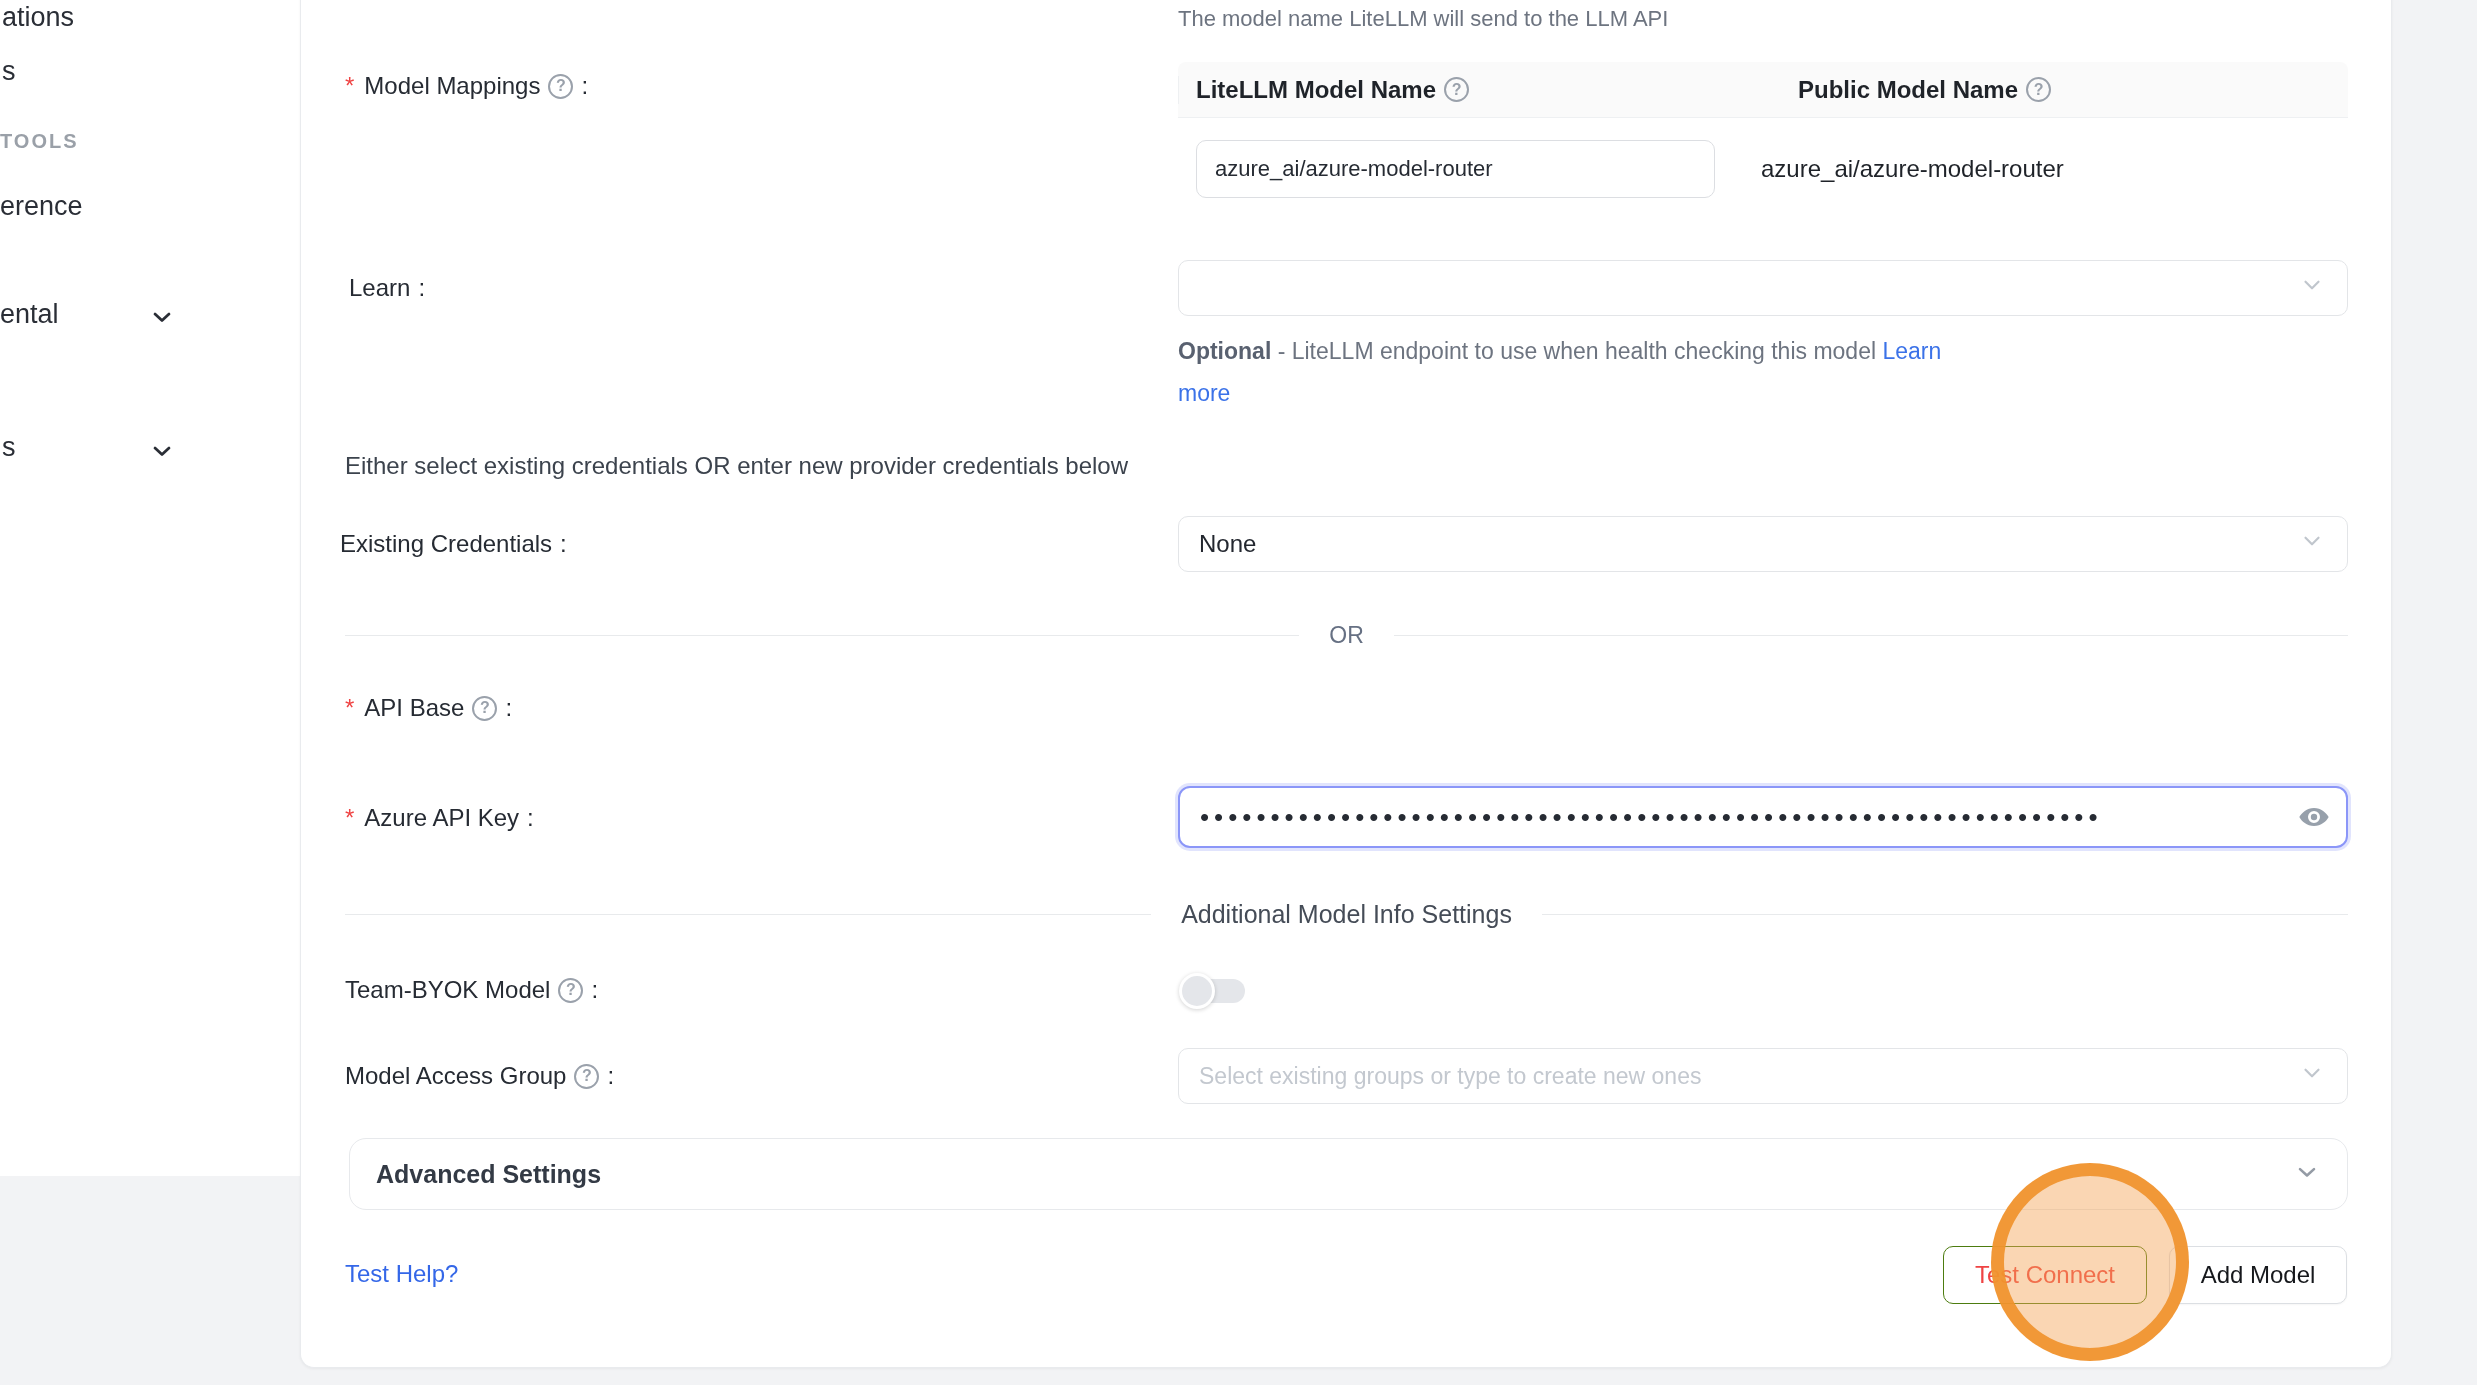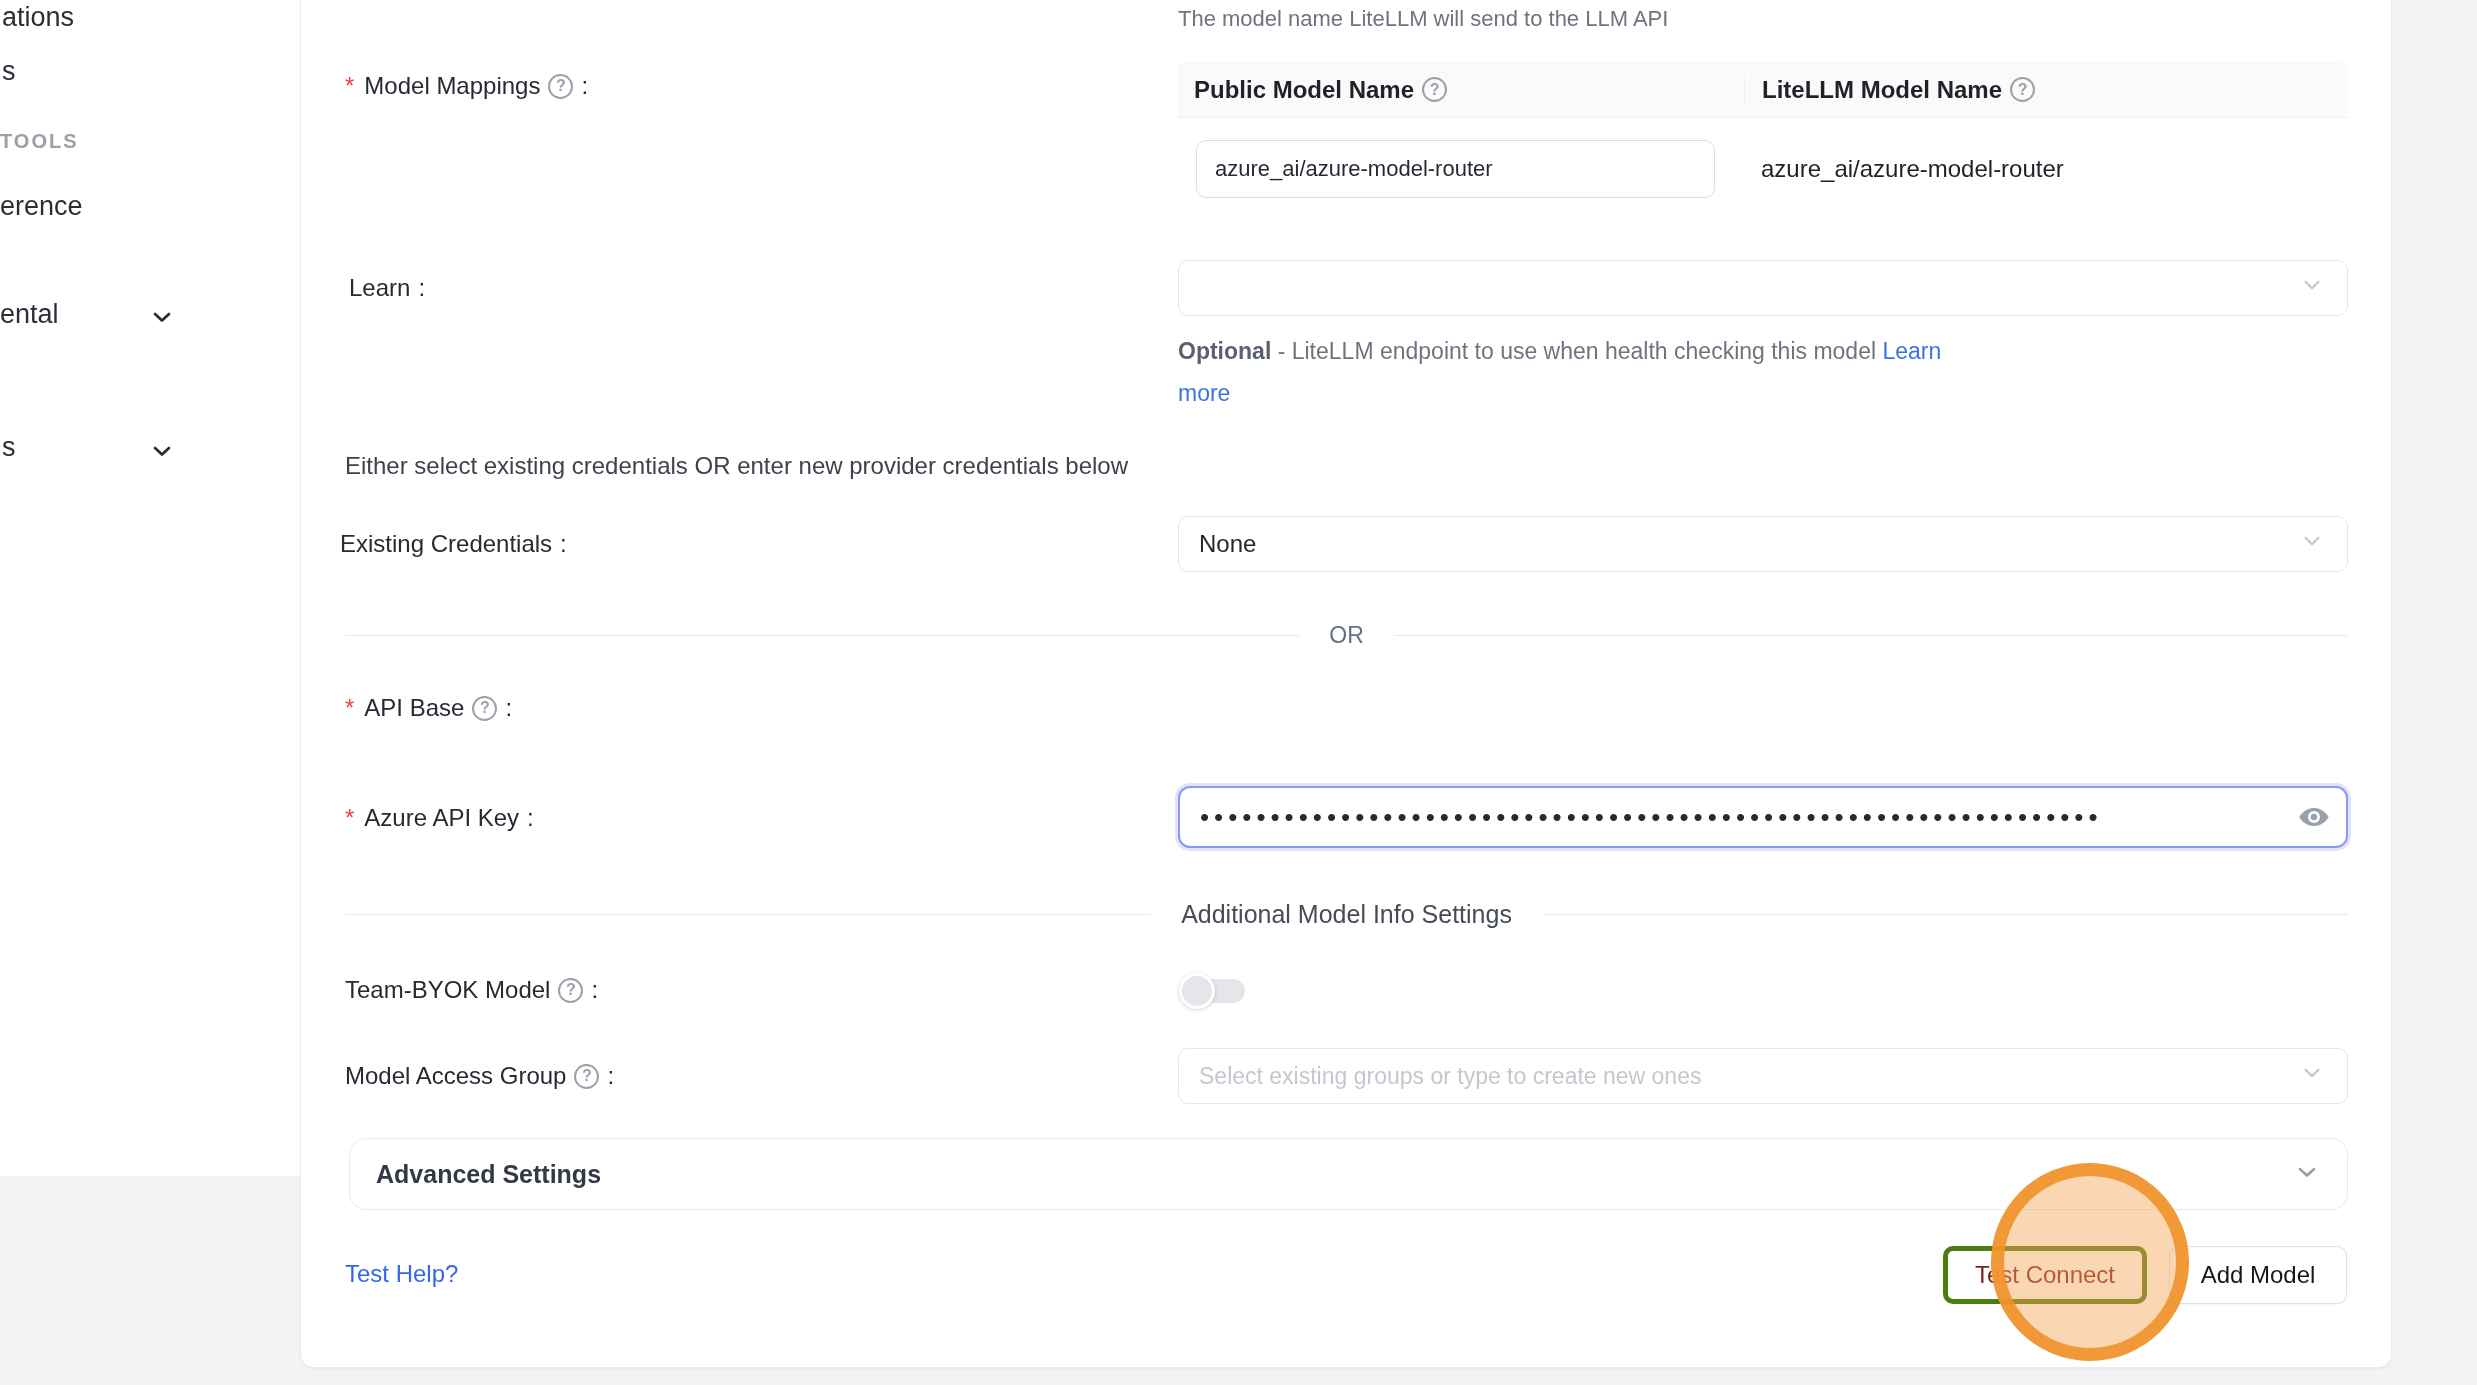--- a/index.html
+++ b/index.html
@@ -119,21 +119,21 @@
   .adv .ttl { font-size:25px; font-weight:700; color:#333a45; padding-left:26px; }
   .adv .chev { margin-left:auto; margin-right:26px; }
 
   
   .help { left:44px; top:1268px; font-size:24px; color:#3467e8; cursor:pointer; }
   .btn {
     position:absolute; top:1254px; height:58px; border-radius:10px; background:#fff;
     display:flex; align-items:center; justify-content:center;
     font-size:24px; cursor:pointer;
   }
-  .btn-test { left:1642px; width:204px; border:5px solid #4d7c0f; color:#7f1d1d; }
+  .btn-test { left:1642px; width:204px; border:1px solid #4d7c0f; color:#ef4444; }
   .btn-add { left:1868px; width:178px; border:1px solid #dcdfe3; color:#16181c; box-shadow:0 1px 2px rgba(0,0,0,0.04); }
 
   
   .click-ring {
     position:absolute; left:1991px; top:1163px; width:198px; height:198px;
     border-radius:50%;
     border:13px solid rgba(240,146,44,0.92);
     background:rgba(244,164,86,0.45);
     z-index:6; pointer-events:none;
   }
@@ -178,26 +178,26 @@
 
     <div class="abs form-label" style="left:44px;top:80px">
       <span class="req">*</span>
       <span>Model Mappings</span>
       <span class="qicon"></span>
       <span>:</span>
     </div>
 
     <div class="abs mm-table">
       <div class="mm-head">
+        <div class="mm-th c2">
+          <span>LiteLLM Model Name</span>
+          <span class="qicon"></span>
+        </div>
         <div class="mm-th c1">
           <span>Public Model Name</span>
-          <span class="qicon"></span>
-        </div>
-        <div class="mm-th c2">
-          <span>LiteLLM Model Name</span>
           <span class="qicon"></span>
         </div>
       </div>
       <div class="mm-body">
         <input class="mm-input" type="text" value="azure_ai/azure-model-router" style="">
         <div class="mm-value">azure_ai/azure-model-router</div>
       </div>
     </div>
 
     <div class="abs form-label" style="left:48px;top:282px">

